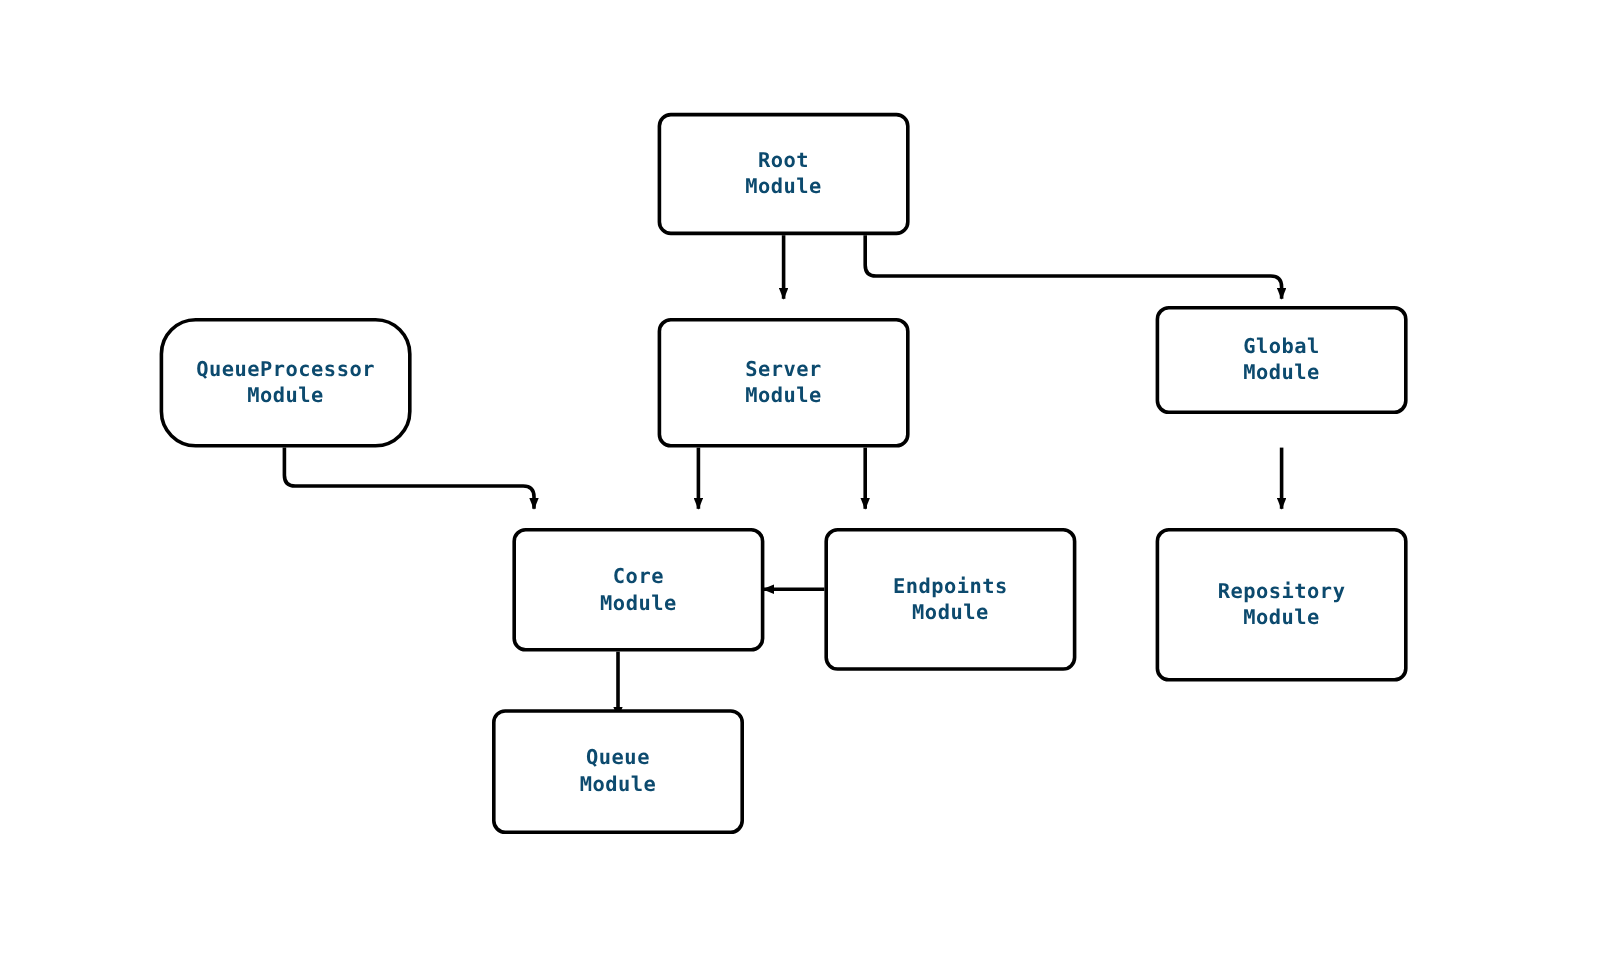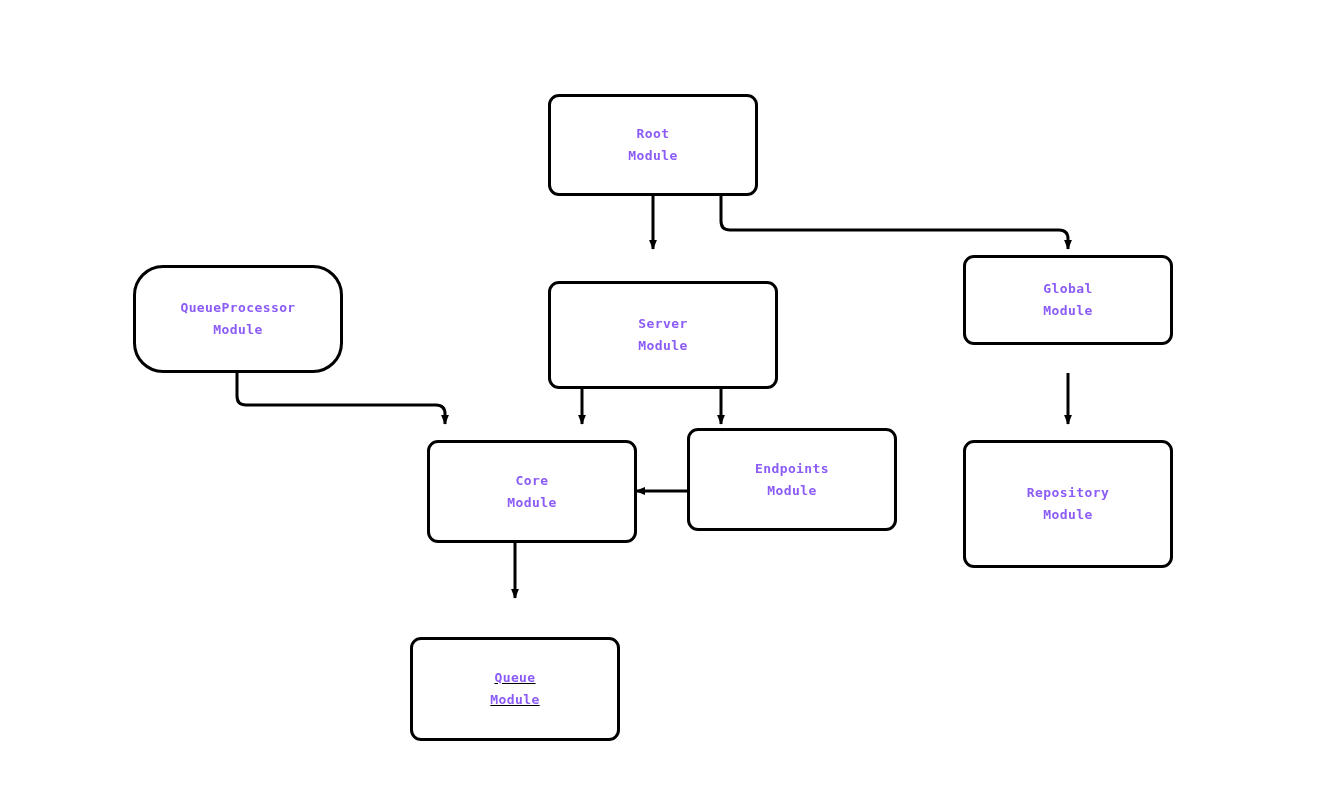--- a/index.html
+++ b/index.html
@@ -33,24 +33,24 @@
     border: 3px solid #000000;
     border-radius: 11px;
     display: flex;
     flex-direction: column;
     align-items: center;
     justify-content: center;
     z-index: 2;
   }
   .node-line {
     font-family: "DejaVu Sans Mono", "Liberation Mono", monospace;
-    font-size: 13px;
+    font-size: 17px;
     font-weight: 600;
     line-height: 22px;
-    color: #8b5cf6;
+    color: #0c4a6e;
     letter-spacing: 0.4px;
     white-space: pre;
     text-align: right;
   }
 </style>
 </head>
 <body>
 
 <div id="diagram-root">
 
@@ -97,43 +97,43 @@
   <div class="node" style="left:548px; top:94px; width:210px; height:102px;">
     <span class="node-line">Root</span>
     <span class="node-line">Module</span>
   </div>
 
   <div class="node" style="left:133px; top:265px; width:210px; height:108px;border-radius:30px;">
     <span class="node-line">QueueProcessor</span>
     <span class="node-line">Module</span>
   </div>
 
-  <div class="node" style="left:548px; top:265px; width:230px; height:108px;margin-top:16px;">
+  <div class="node" style="left:548px; top:265px; width:210px; height:108px;">
     <span class="node-line">Server</span>
     <span class="node-line">Module</span>
   </div>
 
   <div class="node" style="left:963px; top:255px; width:210px; height:90px;">
     <span class="node-line">Global</span>
     <span class="node-line">Module</span>
   </div>
 
   <div class="node" style="left:427px; top:440px; width:210px; height:103px;">
     <span class="node-line">Core</span>
     <span class="node-line">Module</span>
   </div>
 
-  <div class="node" style="left:687px; top:428px; width:210px; height:103px;">
+  <div class="node" style="left:687px; top:440px; width:210px; height:119px;">
     <span class="node-line">Endpoints</span>
     <span class="node-line">Module</span>
   </div>
 
   <div class="node" style="left:963px; top:440px; width:210px; height:128px;">
     <span class="node-line">Repository</span>
     <span class="node-line">Module</span>
   </div>
 
-  <div class="node" style="left:410px; top:637px; width:210px; height:104px;text-decoration:underline;">
+  <div class="node" style="left:410px; top:591px; width:210px; height:104px;">
     <span class="node-line">Queue</span>
     <span class="node-line">Module</span>
   </div>
 
 </div>
 
 </body></html>

